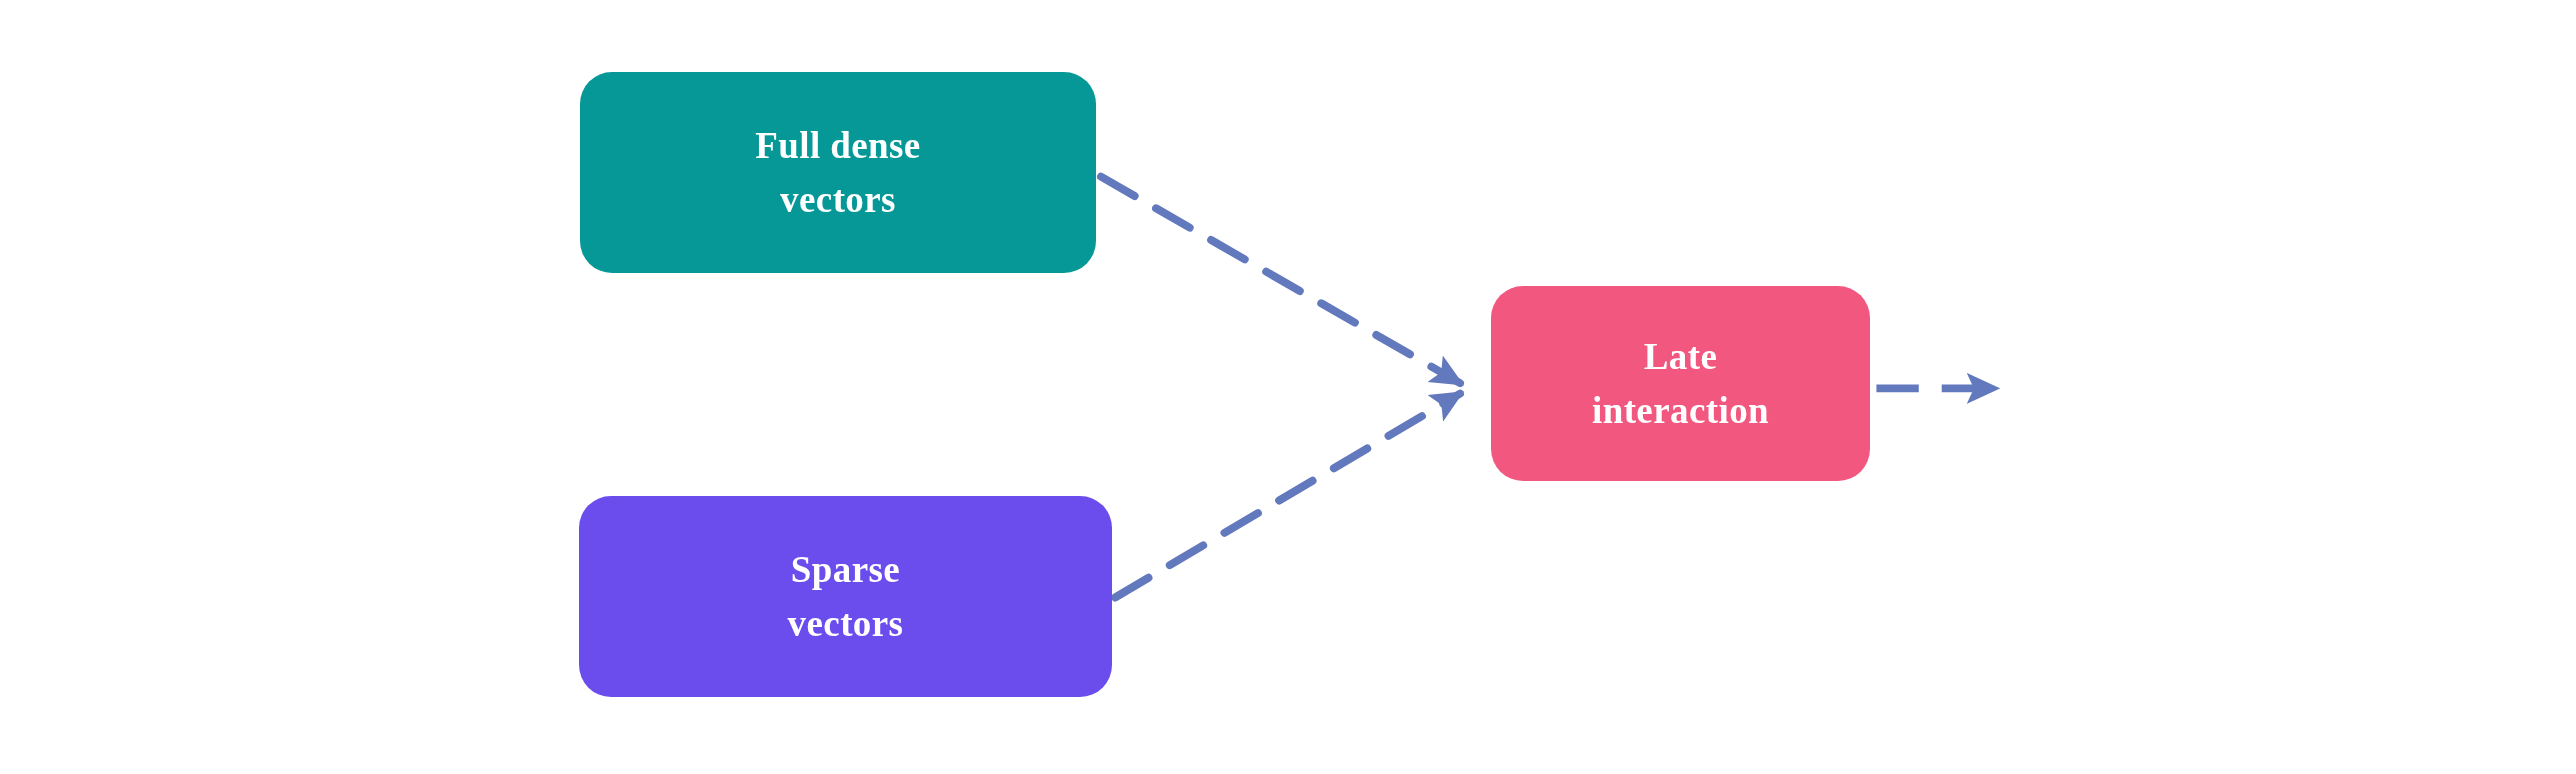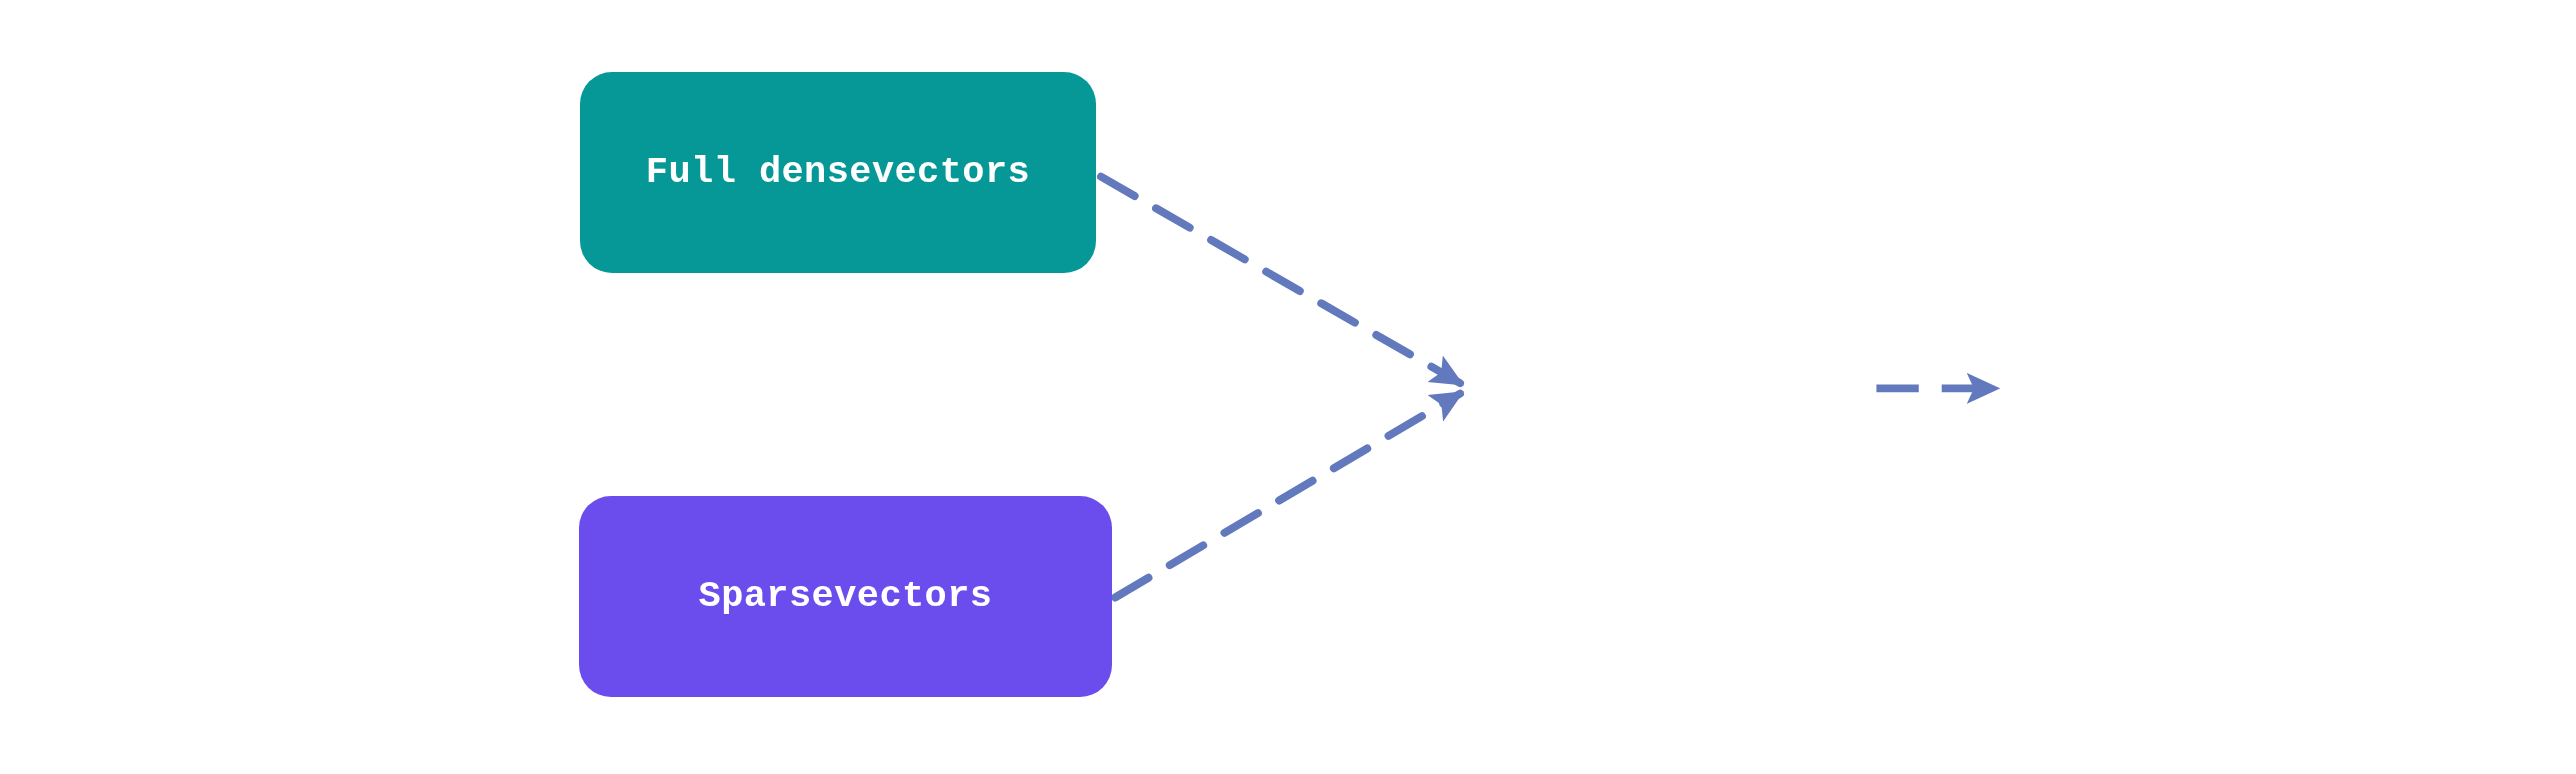--- a/index.html
+++ b/index.html
@@ -25,25 +25,26 @@
     left: 0;
     top: 0;
     width: 2576px;
     height: 775px;
     pointer-events: none;
   }
   .node {
     position: absolute;
     box-sizing: border-box;
     display: flex;
+    flex-direction: column;
     align-items: center;
     justify-content: center;
     border-radius: 32px;
     color: #ffffff;
-    font-family: Liberation Mono, monospace;
+    font-family: Liberation Serif, serif;
     font-weight: bold;
     font-size: 37px;
     line-height: 1.45;
     letter-spacing: 0.4px;
     text-align: center;
     white-space: nowrap;
     user-select: none;
   }
   .node .line {
     display: block;
@@ -90,15 +91,19 @@
   <div class="node" id="node-dense" style="background: rgb(6, 151, 151); color: rgb(255, 255, 255);">
     <span class="line">Full dense</span>
     <span class="line">vectors</span>
   </div>
 
   <div class="node" id="node-sparse" style="background: rgb(107, 77, 238); color: rgb(255, 255, 255);">
     <span class="line">Sparse</span>
     <span class="line">vectors</span>
   </div>
 
+  <div class="node" id="node-late" style="background: rgb(242, 88, 127); color: rgb(255, 255, 255);">
+    <span class="line">Late</span>
+    <span class="line">interaction</span>
+  </div>
 
 </div>
 
 
 </body></html>

